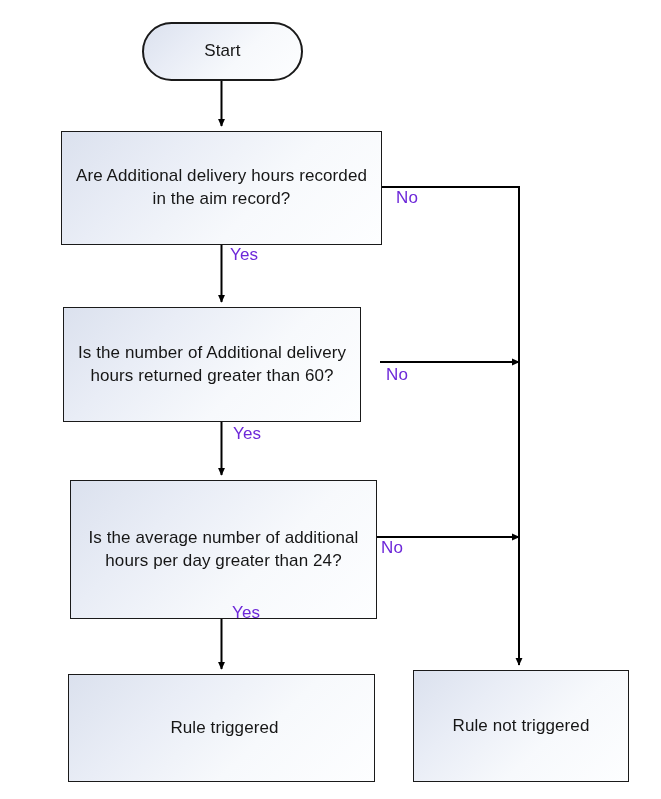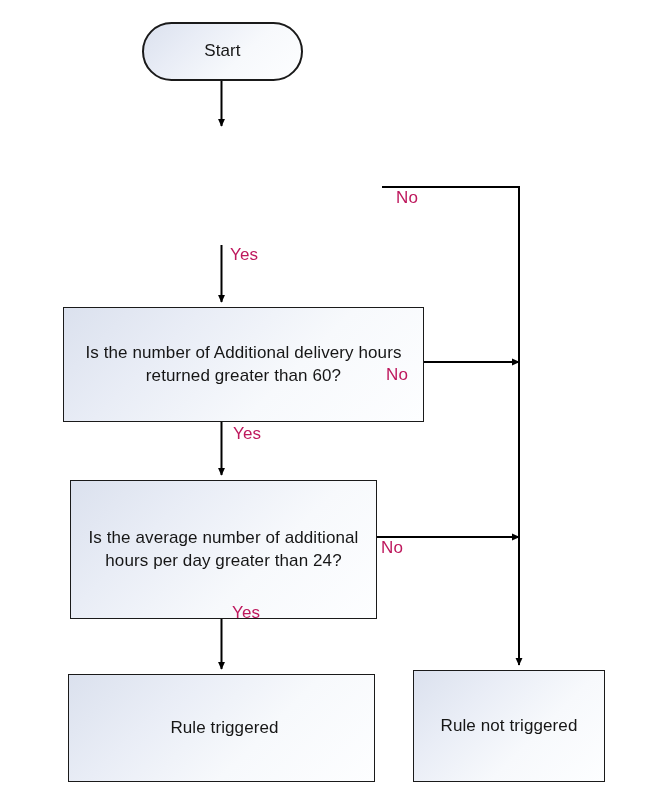--- a/index.html
+++ b/index.html
@@ -48,21 +48,21 @@
   .node-terminator {
     border-radius: 999px;
     border-width: 2px;
   }
   .node-process {
     border-width: 1.6px;
   }
   .edge-label {
     position: absolute;
     font-size: 17px;
-    color: #be185d;
+    color: #6d28d9;
     letter-spacing: 0.1px;
     white-space: nowrap;
   }
 </style>
 </head>
 <body>
 
 <div id="canvas">
 
   <svg id="edges" viewBox="0 0 661 799">
@@ -84,34 +84,37 @@
 
     <path d="M 221.5 597 L 221.5 669" stroke="#000000" stroke-width="2" fill="none" marker-end="url(#arrowhead)"></path>
 
     <path d="M 377 537 L 519 537" stroke="#000000" stroke-width="2" fill="none" marker-end="url(#arrowhead)"></path>
   </svg>
 
   <div class="node node-terminator" style="left:142px; top:22px; width:161px; height:59px;">
     <span class="label">Start</span>
   </div>
 
+  <div class="node node-process" style="left:61px; top:131px; width:321px; height:114px;">
+    <span class="label">Are Additional delivery hours recorded in the aim record?</span>
+  </div>
 
-  <div class="node node-process" style="left:63px; top:307px; width:361px; height:115px;">
+  <div class="node node-process" style="left:63px; top:307px; width:298px; height:115px;">
     <span class="label">Is the number of Additional delivery hours returned greater than 60?</span>
   </div>
 
   <div class="node node-process" style="left:70px; top:480px; width:307px; height:139px;">
     <span class="label">Is the average number of additional hours per day greater than 24?</span>
   </div>
 
   <div class="node node-process" style="left:68px; top:674px; width:307px; height:108px;padding-left:6px;">
     <span class="label">Rule triggered</span>
   </div>
 
-  <div class="node node-process" style="left:413px; top:670px; width:192px; height:112px;">
+  <div class="node node-process" style="left:413px; top:670px; width:216px; height:112px;">
     <span class="label">Rule not triggered</span>
   </div>
 
   <div class="edge-label" style="left:230px; top:245px;">Yes</div>
 
   <div class="edge-label" style="left:396px; top:188px;">No</div>
 
   <div class="edge-label" style="left:233px; top:424px;">Yes</div>
 
   <div class="edge-label" style="left:386px; top:365px;">No</div>

